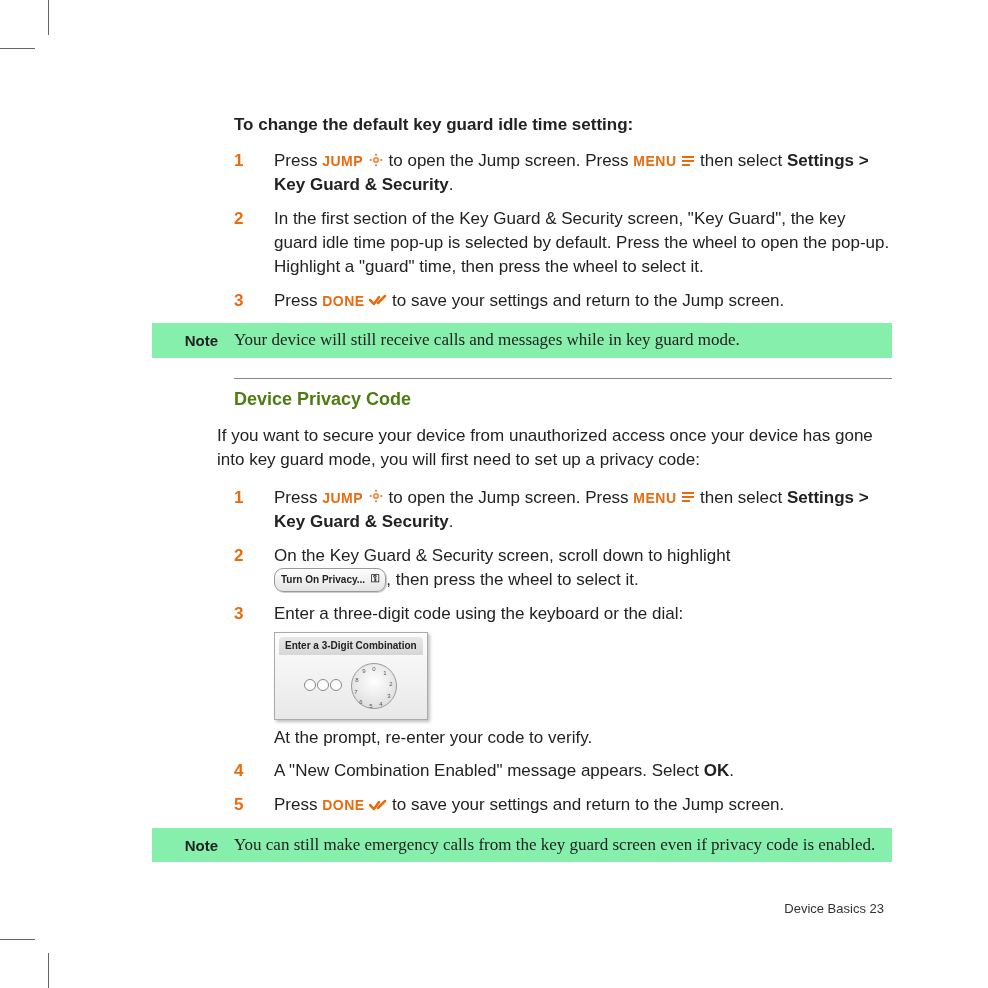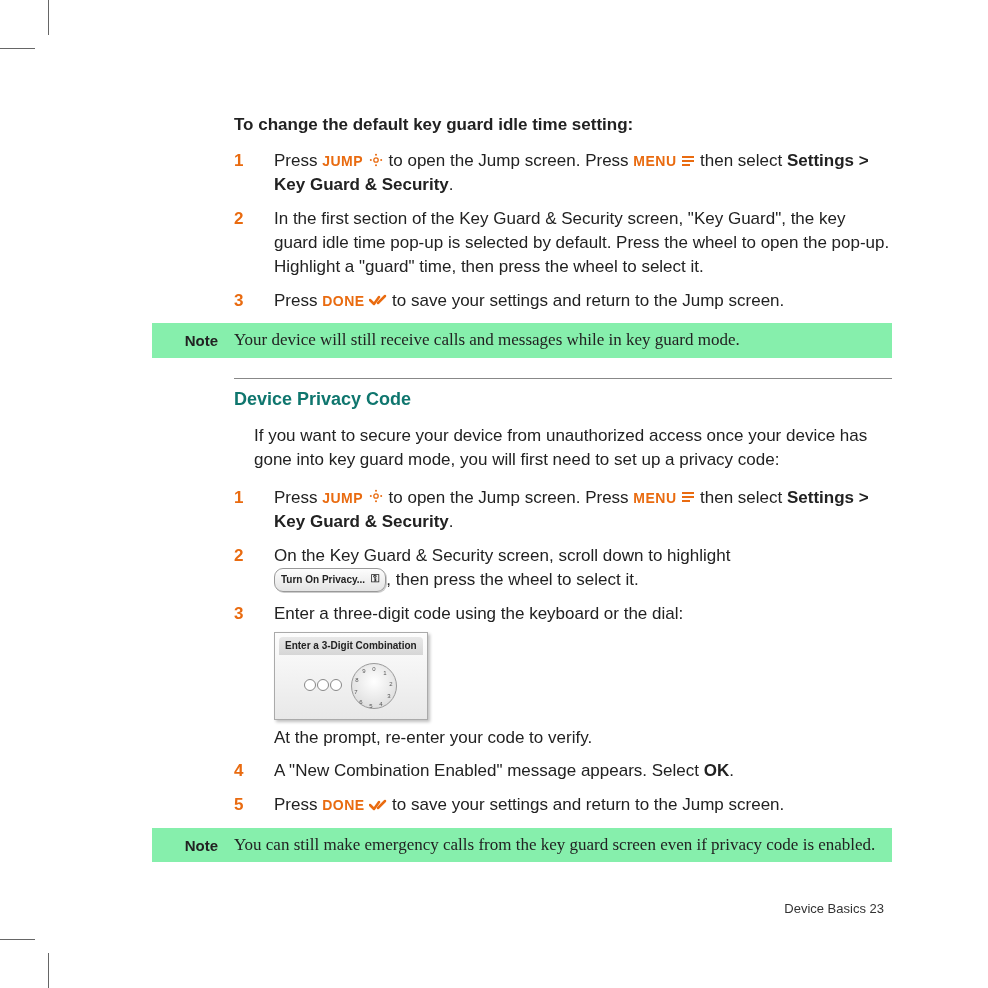--- a/index.html
+++ b/index.html
@@ -75,28 +75,28 @@
     line-height: 1.35;
     font-family: Liberation Serif, serif;
   }
   .hr-top {
     border: none;
     border-top: 1px solid #888;
     margin-left: 82px;
     margin-bottom: 10px;
   }
   .section-title {
-    color: #0f766e;
+    color: #4d7c0f;
     font-weight: bold;
     margin-left: 82px;
     margin-bottom: 14px;
     font-size: 18px;
   }
   .intro {
-    margin-left: 102px;
+    margin-left: 65px;
     margin-bottom: 14px;
     line-height: 1.4;
   }
   .footer {
     position: absolute;
     bottom: 72px;
     right: 104px;
     font-size: 13px;
     color: #333;
   }

